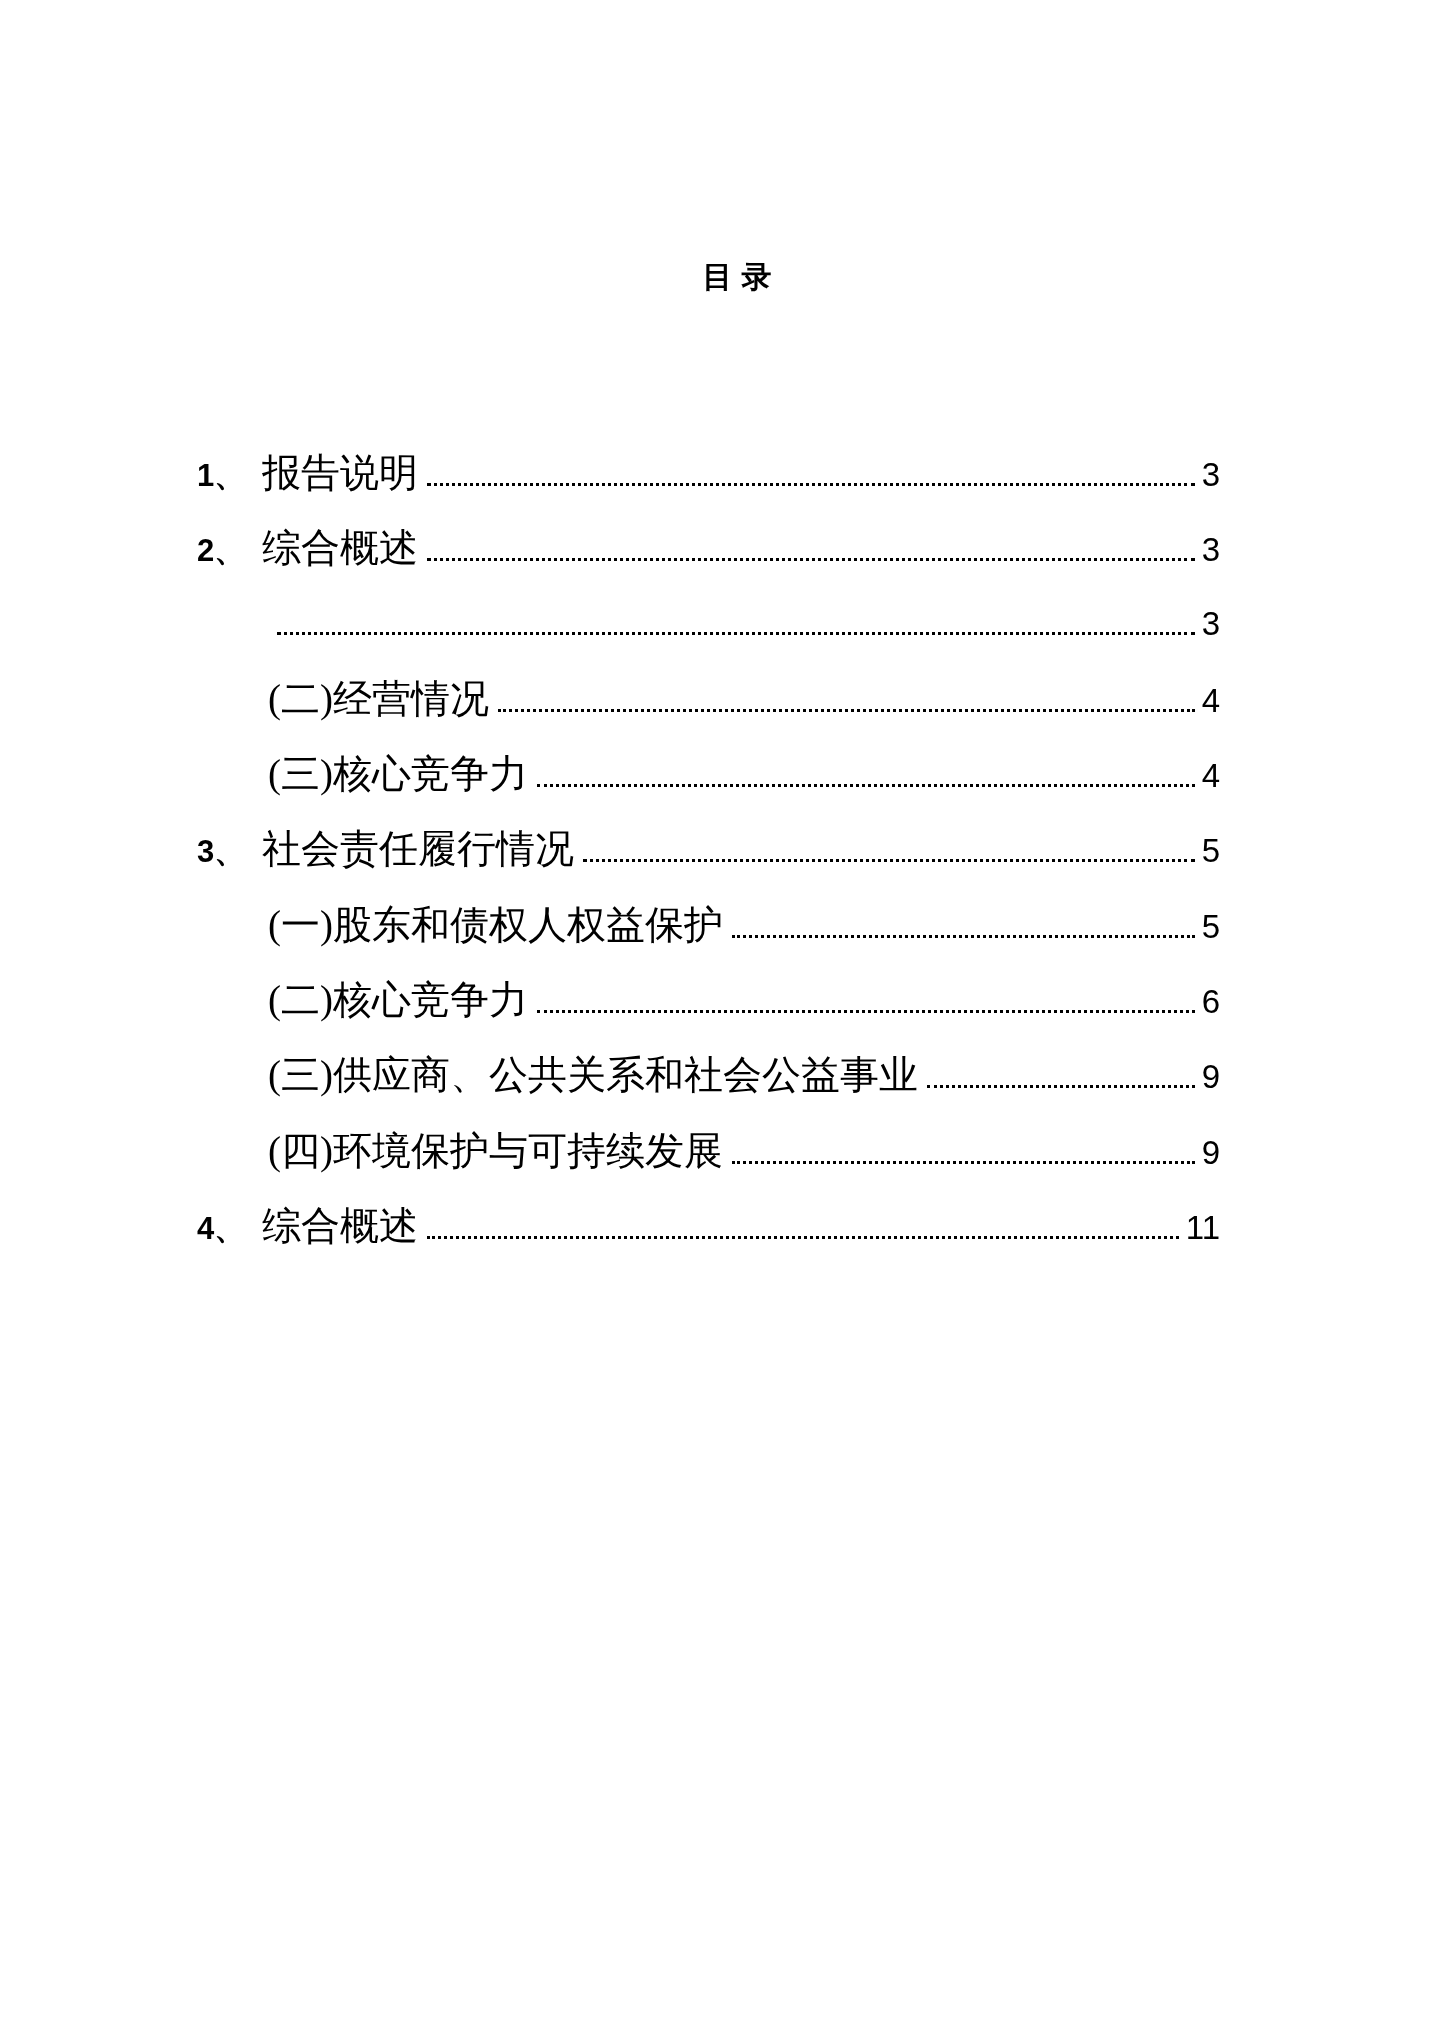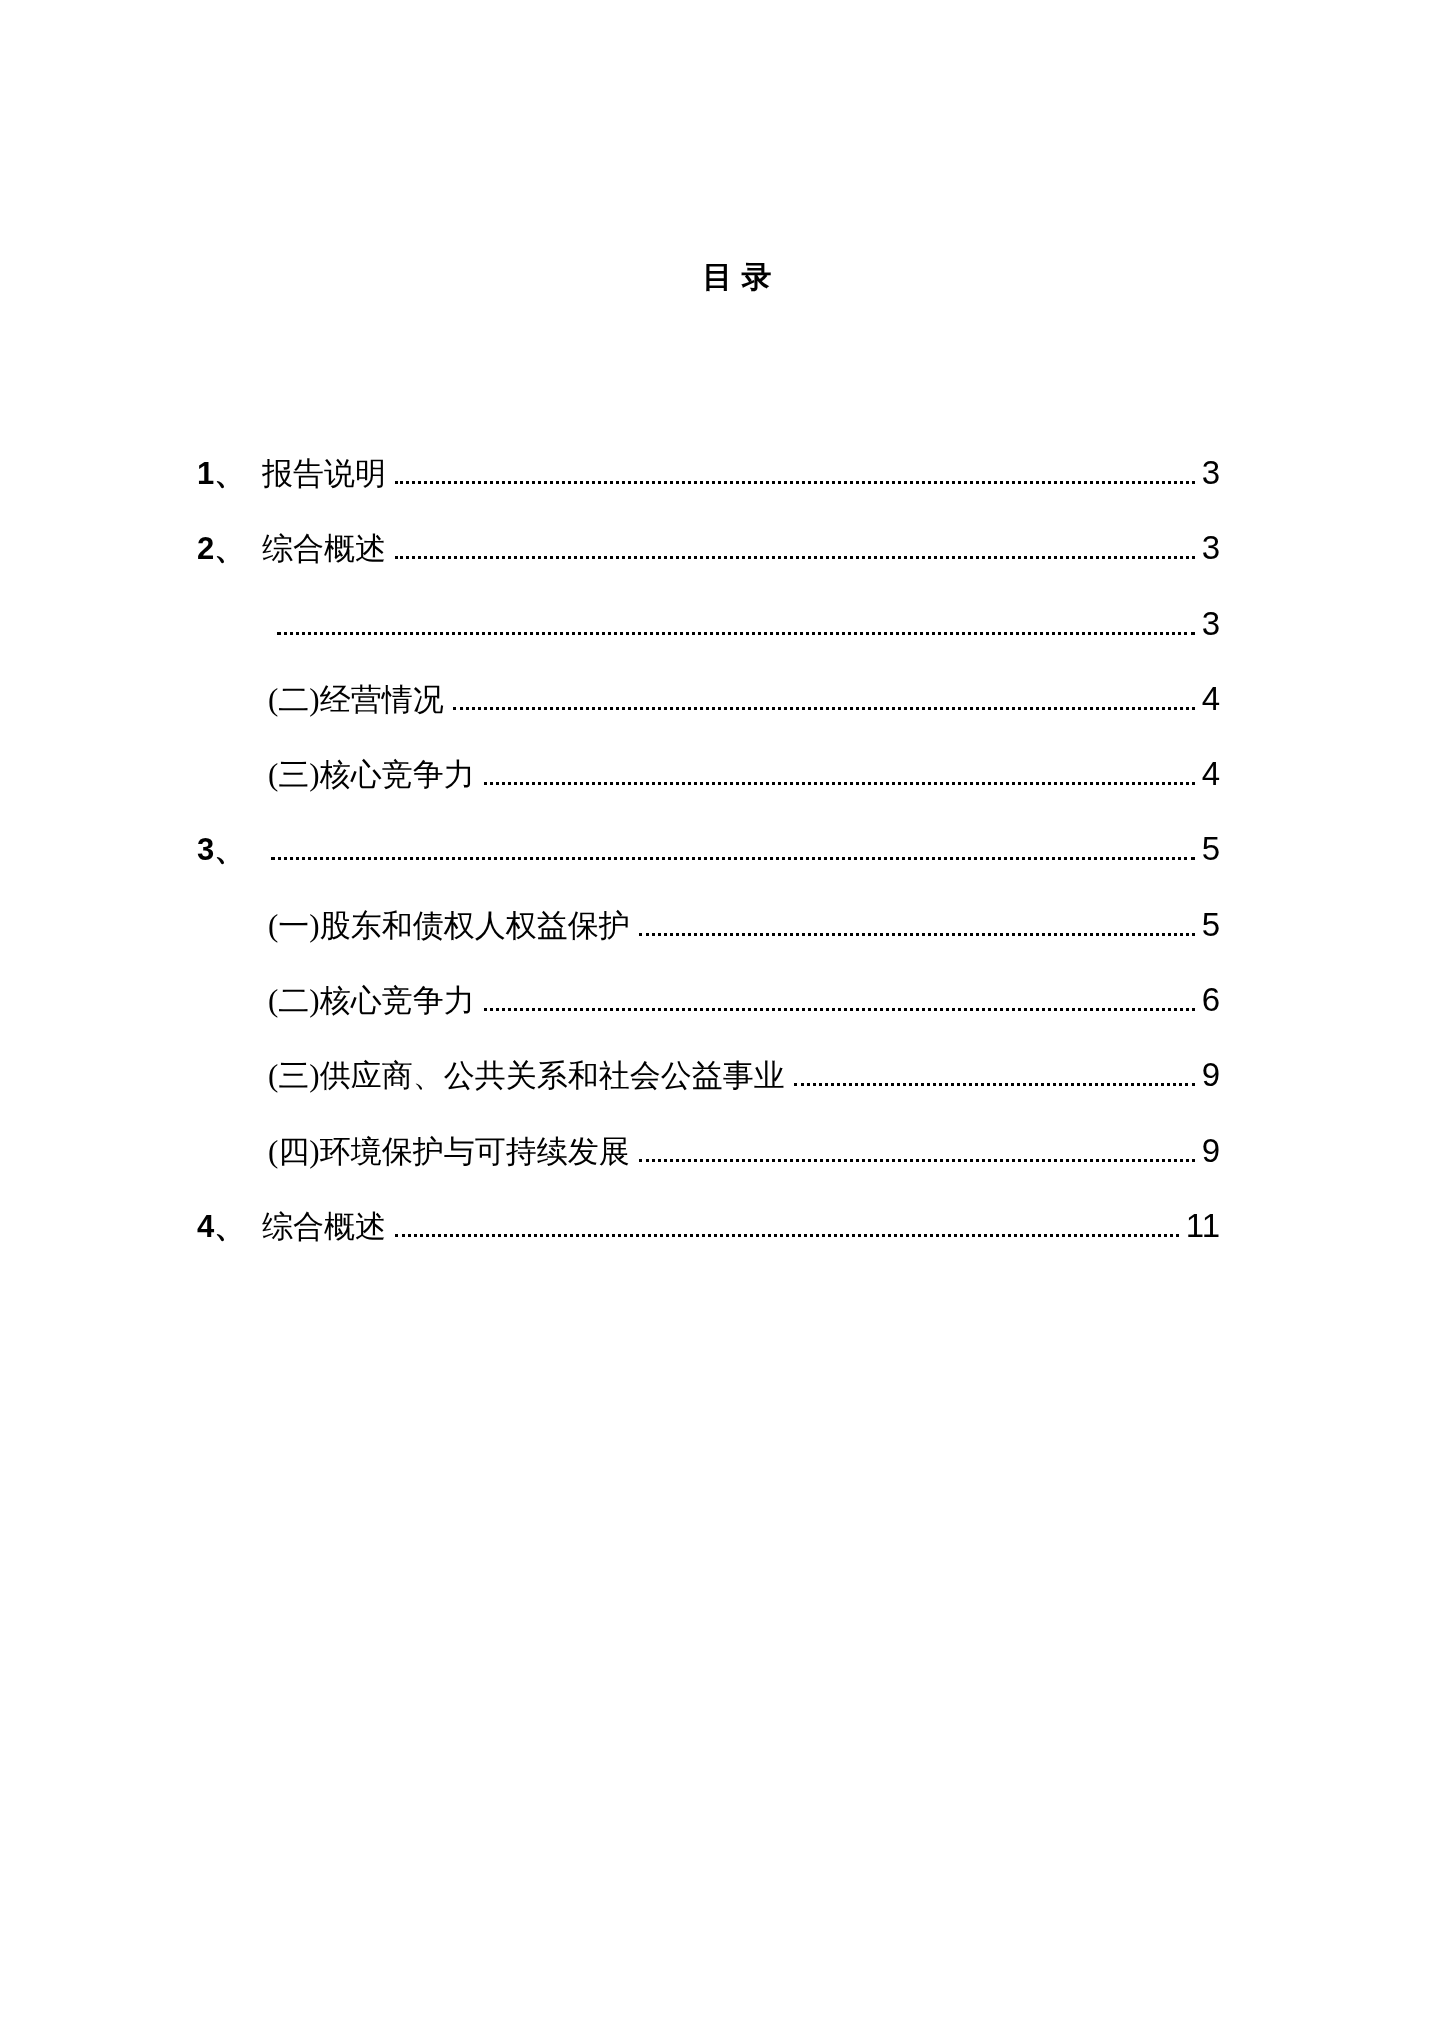--- a/index.html
+++ b/index.html
@@ -43,21 +43,21 @@
   .prefix {
     display: inline-block;
     width: 65px;
     flex: 0 0 65px;
     font-family: "Liberation Sans", sans-serif;
     font-weight: bold;
     font-size: 31px;
     white-space: nowrap;
   }
   .label {
-    font-size: 31px;
+    font-size: 39px;
     white-space: nowrap;
     font-family: "Liberation Serif", serif;
   }
   .dots {
     flex: 1 1 auto;
     height: 0;
     border-bottom: 3.5px dotted #000000;
     margin: 0 7px 5px 9px;
     align-self: baseline;
   }
@@ -98,20 +98,21 @@
     <span class="pagenum">4</span>
   </div>
       <div class="toc-row lvl2">
 
     <span class="label">(三)核心竞争力</span>
     <div class="dots"></div>
     <span class="pagenum">4</span>
   </div>
       <div class="toc-row lvl1">
     <span class="prefix">3、</span>
+    <span class="label">社会责任履行情况</span>
     <div class="dots"></div>
     <span class="pagenum">5</span>
   </div>
       <div class="toc-row lvl2">
 
     <span class="label">(一)股东和债权人权益保护</span>
     <div class="dots"></div>
     <span class="pagenum">5</span>
   </div>
       <div class="toc-row lvl2">

